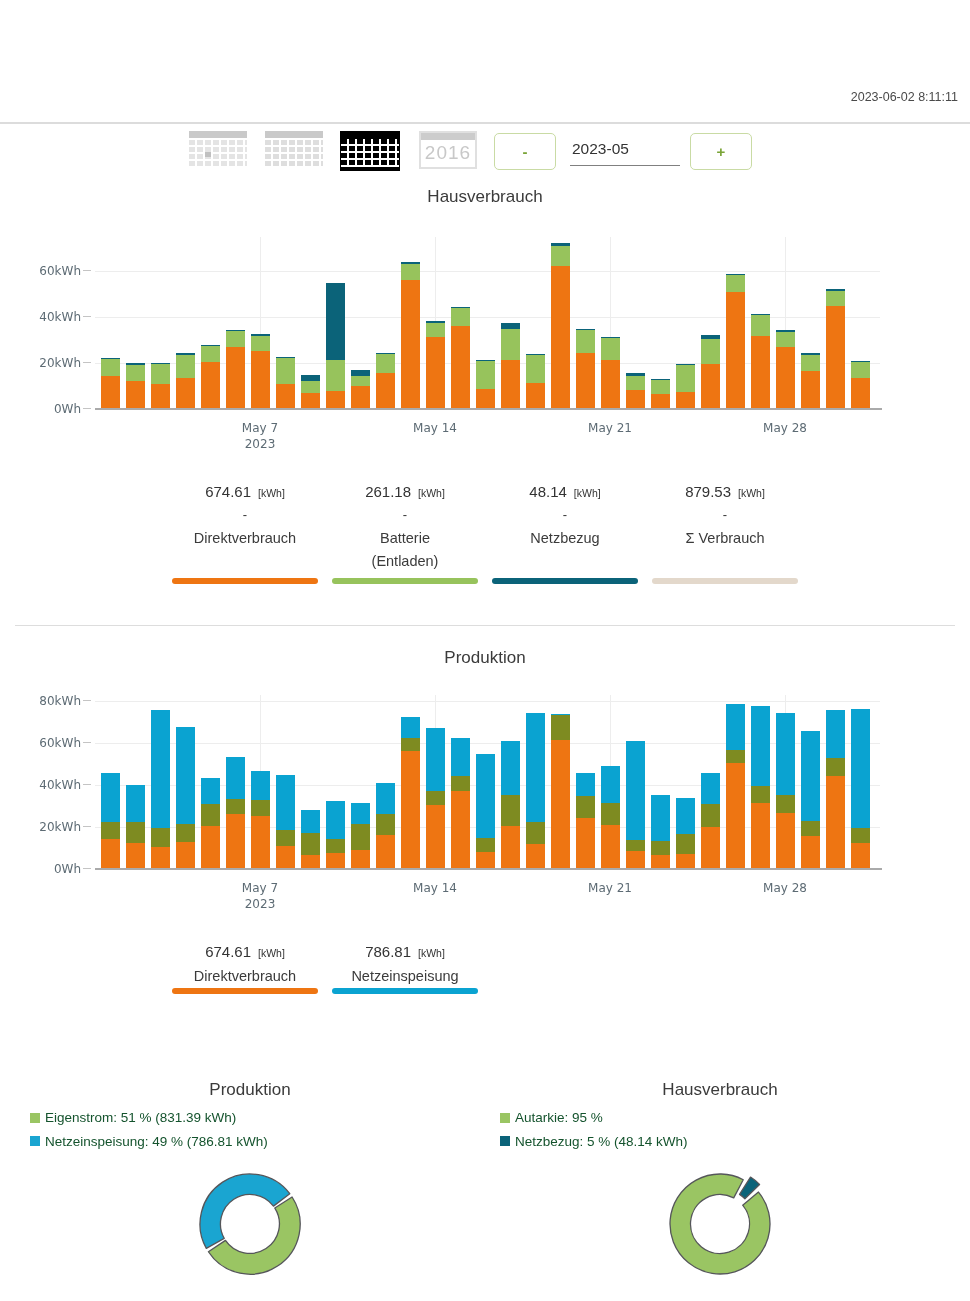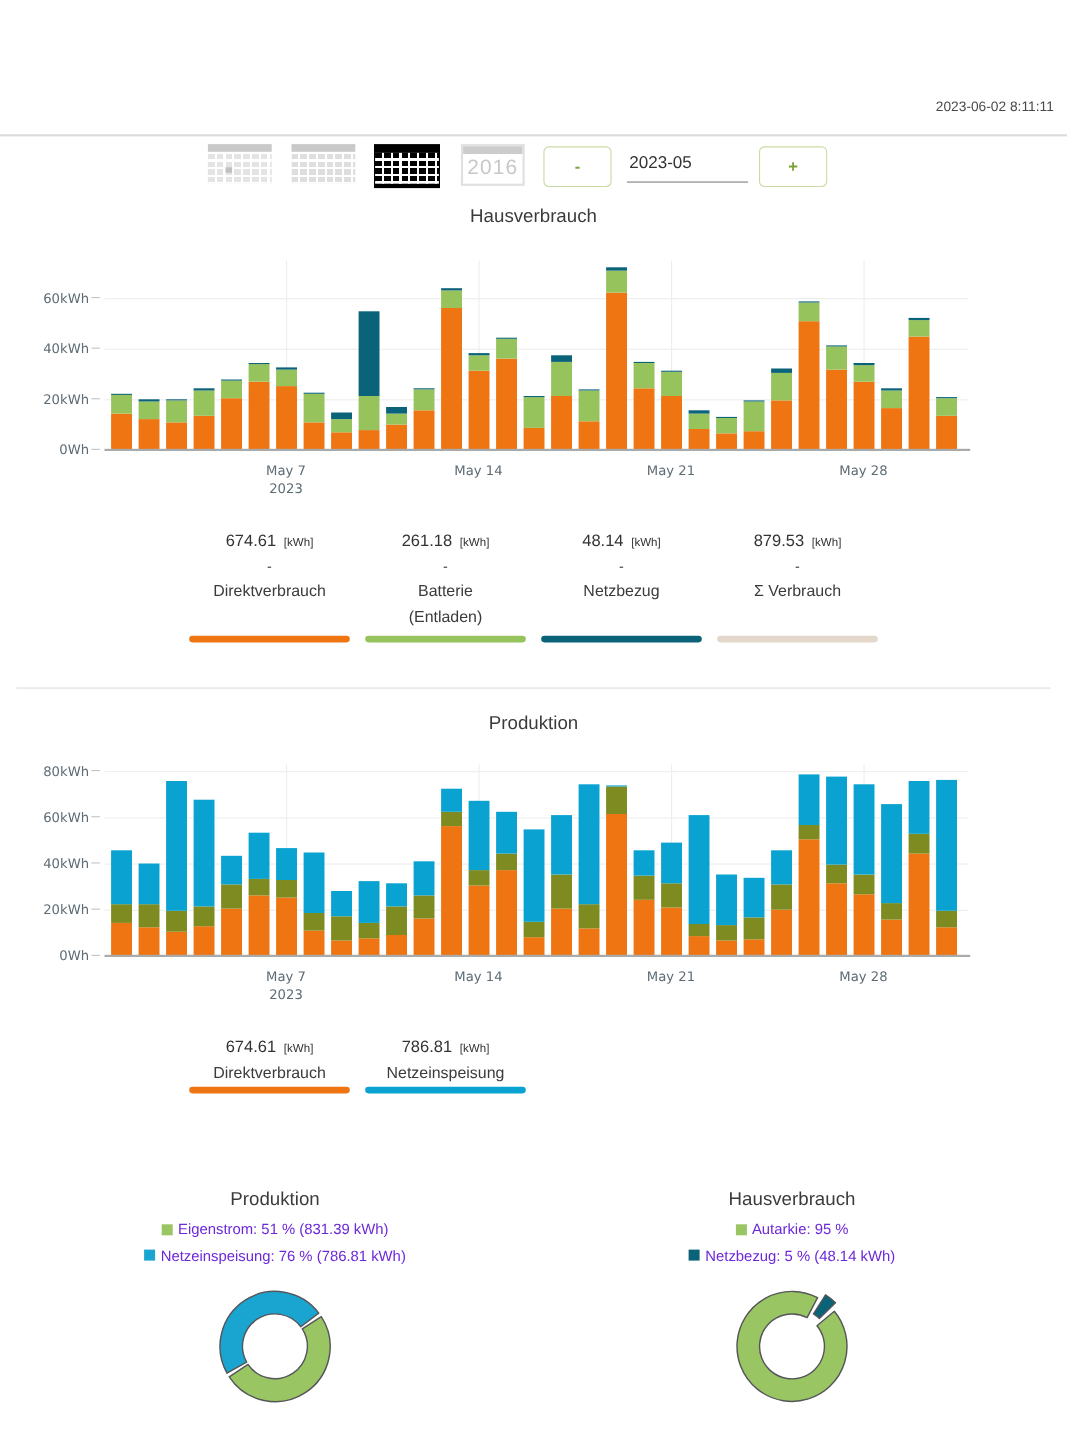--- a/index.html
+++ b/index.html
@@ -57,22 +57,22 @@
   .leg-unit{font-size:10.5px;margin-left:7px;color:#333;}
   .leg-dash{margin-top:7px;font-size:13px;color:#333;}
   .leg-label{margin-top:5px;font-size:14.5px;color:#3b3b3b;line-height:1.6;}
   .leg-pill{position:absolute;bottom:0;left:7px;right:7px;height:6px;border-radius:3px;}
   .divider{position:absolute;left:15px;right:15px;height:1px;background:#dddddd;}
   .note{position:absolute;left:0;top:1040px;width:100%;text-align:center;font-size:11.5px;color:#3f3f3f;}
   
   .pie-col{position:absolute;top:1080px;width:440px;text-align:center;}
   .pie-title{font-size:17px;color:#3b3b3b;}
   .pie-legend{margin-top:8px;}
-  .pie-leg-row{display:flex;justify-content:center;align-items:center;margin-top:4px;
-      font-size:13.5px;color:#6d28d9;line-height:1.45;}
+  .pie-leg-row{display:flex;align-items:center;margin-top:4px;
+      font-size:13.5px;color:#14532d;line-height:1.45;}
   .pie-leg-sq{display:inline-block;width:10px;height:10px;margin-right:5px;flex:0 0 auto;}
   .pie-svg{display:block;margin:13px auto 0;}
 </style>
 </head>
 <body>
 
 <div class="page">
 
   <div class="timestamp">2023-06-02 8:11:11</div>
   <div class="header-rule"></div>
@@ -505,21 +505,21 @@
 
   <div class="pie-col" style="left:30px">
     <div class="pie-title">Produktion</div>
     <div class="pie-legend" id="pieleg-pr">
         <div class="pie-leg-row">
           <span class="pie-leg-sq" style="background: rgb(154, 197, 99);"></span>
           <span>Eigenstrom: 51 % (831.39 kWh)</span>
         </div>
         <div class="pie-leg-row">
           <span class="pie-leg-sq" style="background: rgb(26, 165, 209);"></span>
-          <span>Netzeinspeisung: 76 % (786.81 kWh)</span>
+          <span>Netzeinspeisung: 49 % (786.81 kWh)</span>
         </div>
       </div>
     <svg class="pie-svg" id="pie-pr" width="120" height="120" viewBox="0 0 120 120">
         <path d="M102.08 32.99 A50 50 0 0 1 18.40 87.74 L35.46 76.37 A29.5 29.5 0 0 0 84.82 44.06 Z" fill="#9ac563" stroke="#55565a" stroke-width="1.3" stroke-linejoin="round"></path>
         <path d="M16.31 84.32 A50 50 0 0 1 99.77 29.70 L83.47 42.12 A29.5 29.5 0 0 0 34.22 74.35 Z" fill="#1aa5d1" stroke="#55565a" stroke-width="1.3" stroke-linejoin="round"></path>
       </svg>
   </div>
   <div class="pie-col" style="left:500px">
     <div class="pie-title">Hausverbrauch</div>
     <div class="pie-legend" id="pieleg-hv">

